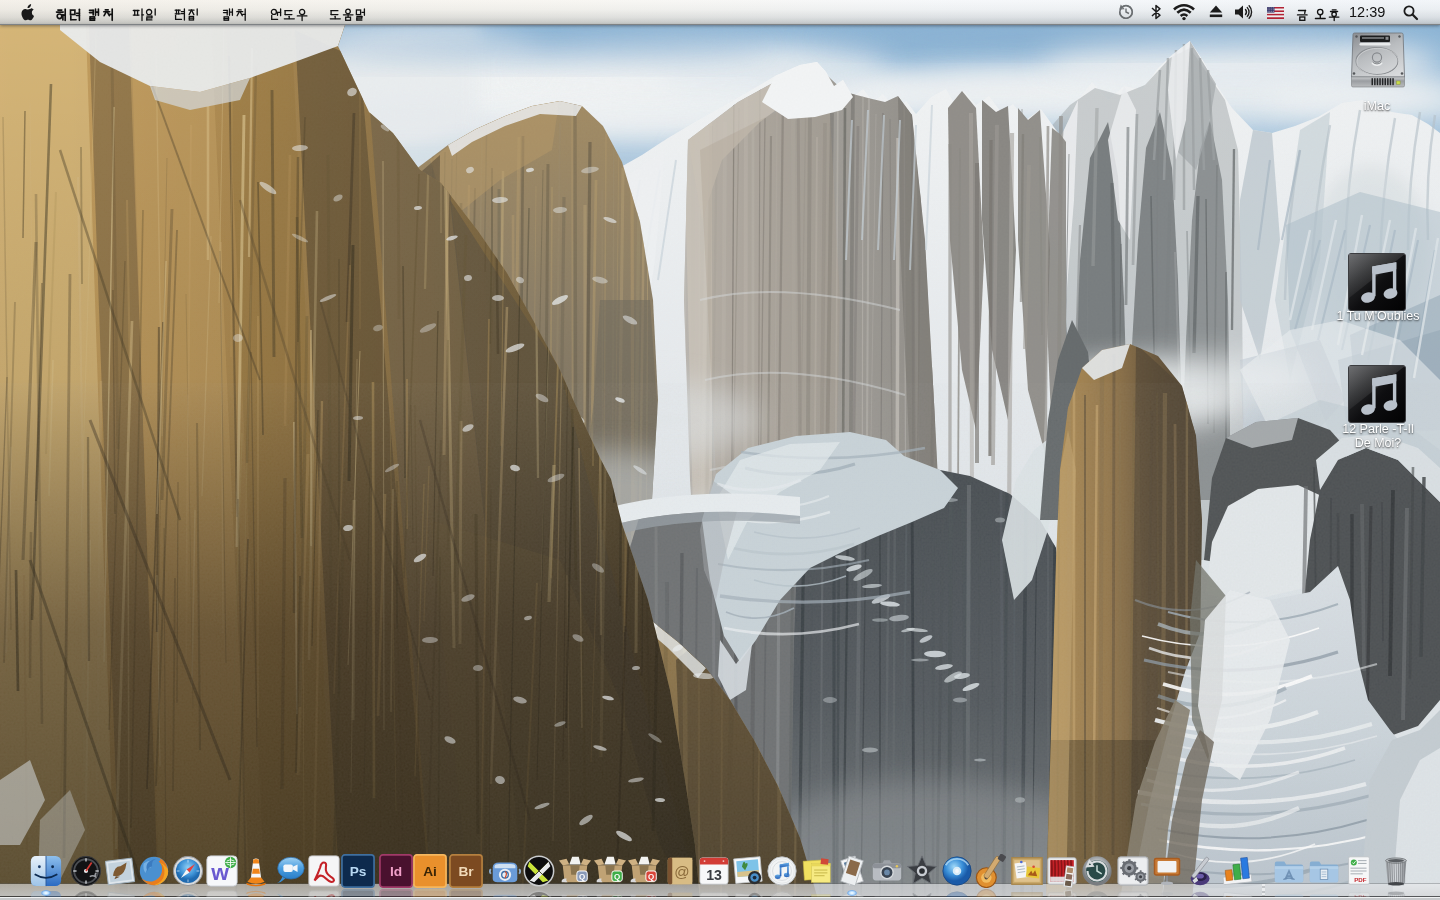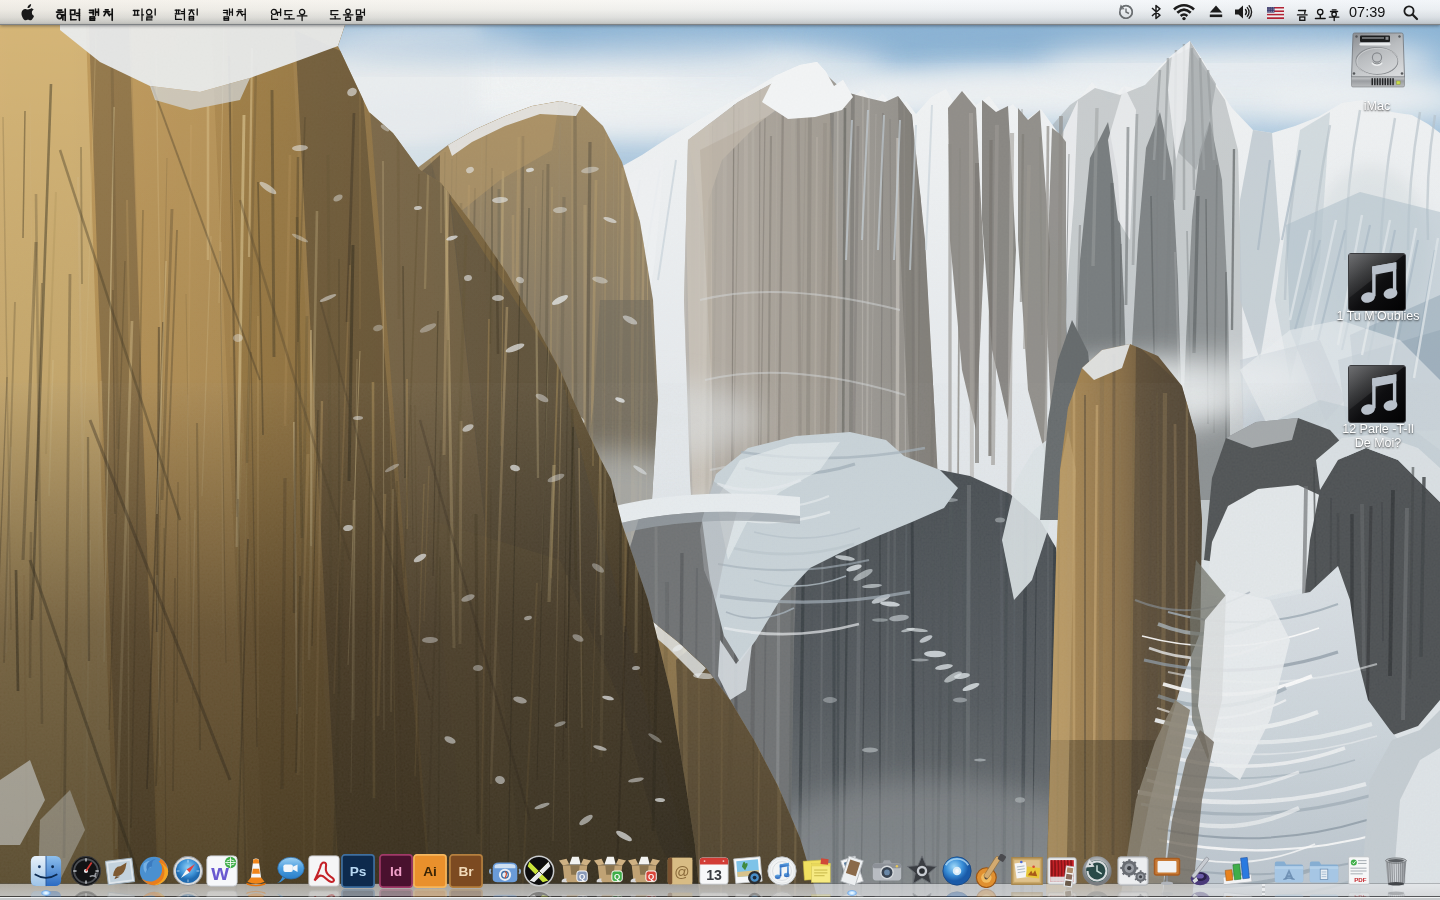--- a/index.html
+++ b/index.html
@@ -1060,21 +1060,21 @@
           <line x1="0.4" y1="9.5" x2="10.2" y2="9.5"></line>
         </svg></div>
       <div style="position:absolute;left:1328.8px;top:7.0px;width:12px;height:12px"><svg width="12" height="12" viewBox="0 0 12 12" style="overflow:visible" stroke="#111111" stroke-width="1.35" stroke-linecap="round">
           <line x1="3.3" y1="0.8" x2="7.1" y2="0.8"></line>
           <line x1="1.5" y1="2.5" x2="8.6" y2="2.5"></line>
           <circle cx="5.1" cy="5.2" r="2.2" fill="none"></circle>
           <line x1="0.3" y1="8.1" x2="9.9" y2="8.1"></line>
           <line x1="5.2" y1="8.1" x2="5.2" y2="11.5"></line>
         </svg></div>
     </div>
-    <div style="position:absolute;left:1349px;top:4px;font-size:14.5px;color:#111;z-index:60;font-family:'Liberation Sans',sans-serif">07:39</div>
+    <div style="position:absolute;left:1349px;top:4px;font-size:14.5px;color:#111;z-index:60;font-family:'Liberation Sans',sans-serif">12:39</div>
     <svg width="17" height="17" viewBox="0 0 17 17" style="position:absolute;left:1402px;top:4px;z-index:60">
       <circle cx="7" cy="7" r="4.6" fill="none" stroke="#1c1c1c" stroke-width="1.8"></circle>
       <line x1="10.5" y1="10.5" x2="15" y2="15" stroke="#1c1c1c" stroke-width="2.2" stroke-linecap="round"></line>
     </svg>
 <svg width="60" height="62" viewBox="0 0 60 62" style="position:absolute;left:1348px;top:32px;z-index:20">
       <defs>
         <linearGradient id="dtop" x1="0.2" y1="0" x2="0.75" y2="1">
           <stop offset="0" stop-color="#8f9296"></stop>
           <stop offset="0.45" stop-color="#b9bcbf"></stop>
           <stop offset="1" stop-color="#d8dadc"></stop>

